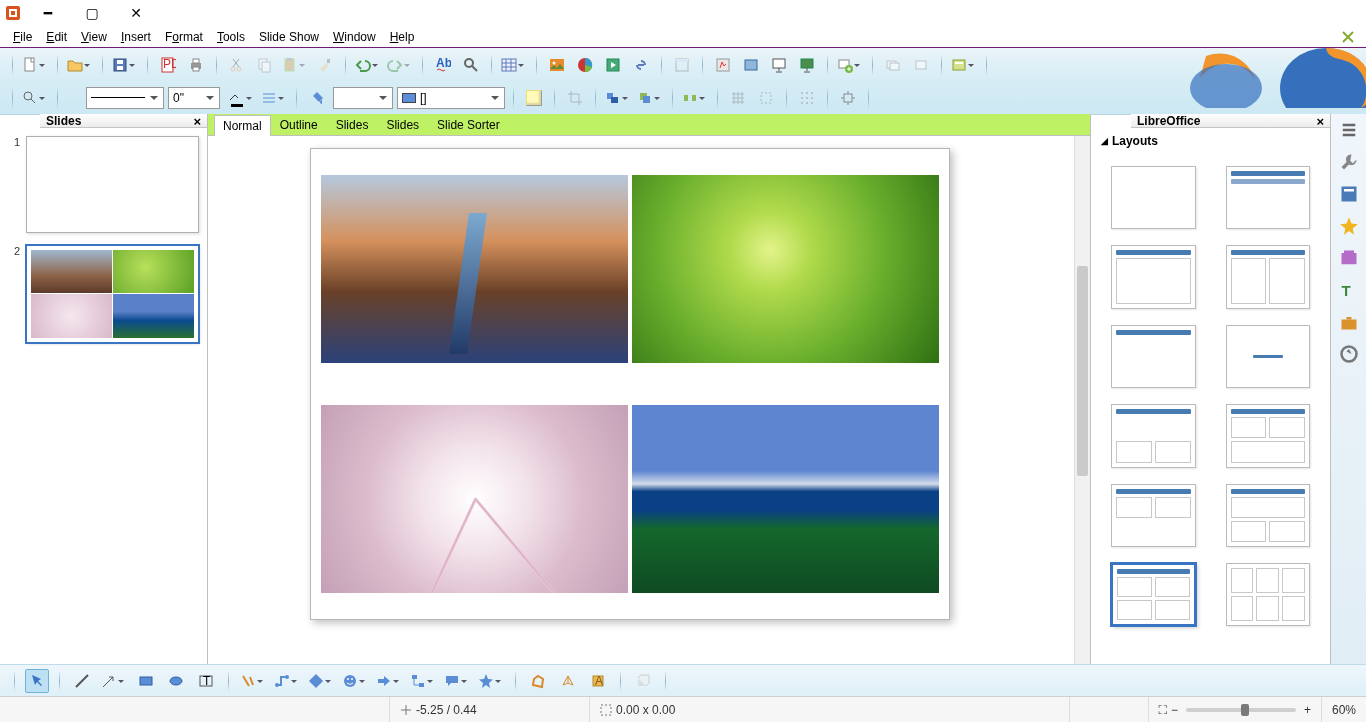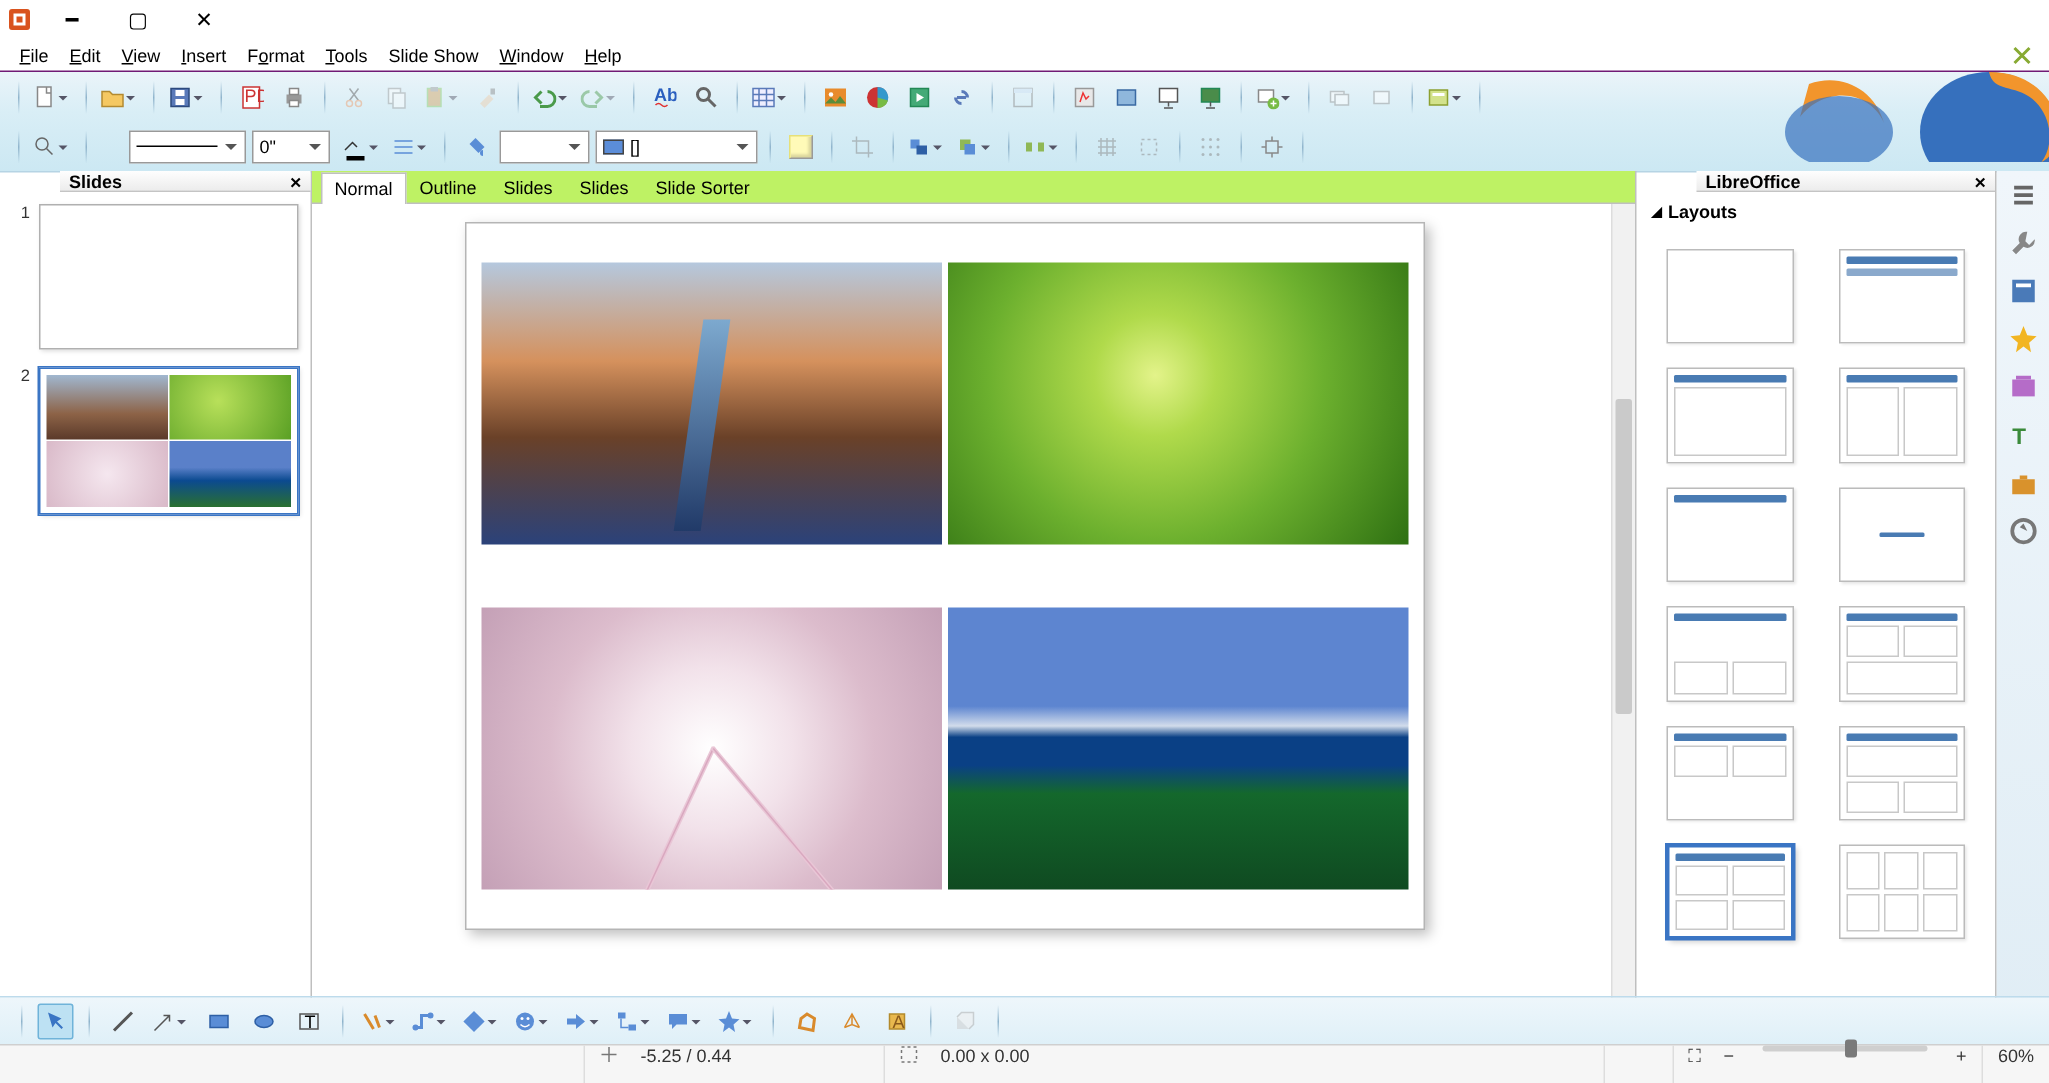--- a/index.html
+++ b/index.html
@@ -80,21 +80,21 @@
 .lrow{display:flex;gap:3px;flex:1;}
 .lbox{flex:1;border:1px solid #c8c8c8;}
 .ltbar{height:5px;background:#497bb3;border-radius:1px;}
 .ltbar.sm{height:3px;width:40%;margin:auto;}
 .sidebar-icons{width:36px;border-left:1px solid #bfbfbf;background:linear-gradient(#f0f6fb,#e0edf5);display:flex;flex-direction:column;align-items:center;padding-top:6px;gap:12px;}
 .sidebar-icons .ic{width:20px;height:20px;display:flex;align-items:center;justify-content:center}
 
 .bottom-tools{position:absolute;left:0;right:0;bottom:26px;height:32px;background:linear-gradient(#eef6fb,#dff0f8);border-top:1px solid #bddbec;display:flex;align-items:center;padding:0 10px;gap:6px;}
 .bottom-tools .tbtn.active{background:#bde1f3;border:1px solid #6fb3d9;}
 .statusbar{position:absolute;left:0;right:0;bottom:0;height:26px;background:#f6f6f6;border-top:1px solid #cfcfcf;display:flex;align-items:center;font-size:11px;color:#333;}
-.statusbar .cell{padding:0 10px;border-right:1px solid #ddd;height:100%;display:flex;gap:15px;}
+.statusbar .cell{padding:0 10px;border-right:1px solid #ddd;height:100%;display:flex;align-items:center;gap:4px;}
 .zoom-slider{width:110px;height:4px;background:#cfcfcf;border-radius:2px;position:relative;margin:0 4px}
 .zoom-slider::after{content:"";position:absolute;width:8px;height:12px;background:#7a7a7a;border-radius:2px;left:50%;top:-4px;}
 </style>
 </head>
 <body>
 
 <div class="titlebar">
   <div class="app-icon"></div>
   <div class="winbtns">
     <div class="winbtn">━</div>

